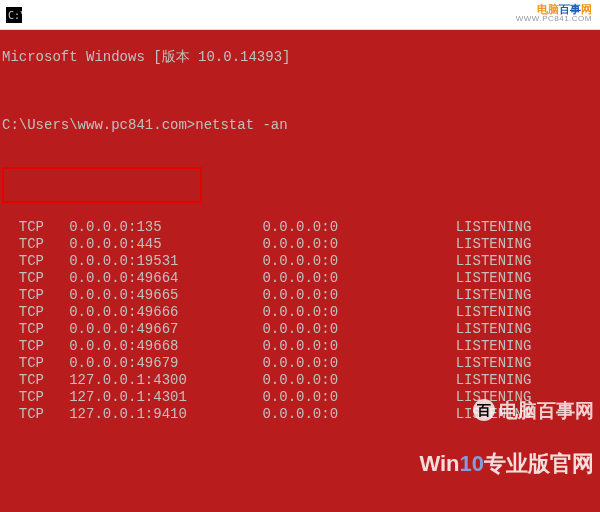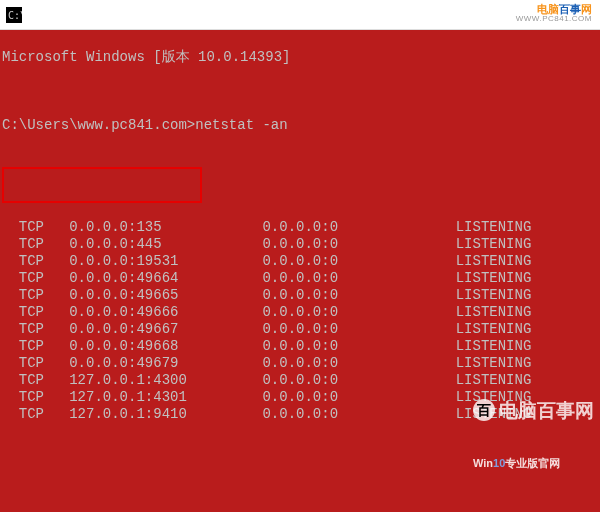--- a/index.html
+++ b/index.html
@@ -78,21 +78,21 @@
     .watermark-bottom .wm-a {
       font-size: 19px; font-weight: bold; color: rgba(255,255,255,0.8);
       display: flex; align-items: center; gap: 2px; justify-content: flex-end;
     }
     .watermark-bottom .wm-a .circ {
       display:inline-block;width:22px;height:22px;border-radius:50%;
       background: rgba(255,255,255,0.8); color:#000;
       font-size:14px; line-height:22px; text-align:center; margin-right:2px;
     }
     .watermark-bottom .wm-b {
-      font-size: 11px; font-weight: bold;
+      font-size: 22px; font-weight: bold;
       color: rgba(120,180,255,0.85);
     }
     .watermark-bottom .wm-b .w { color: rgba(255,255,255,0.85); }
   </style>
 </head>
 <body>
 
 <div class="title-bar">
   <span class="title-icon">
     <svg width="16" height="16" viewBox="0 0 16 16">

